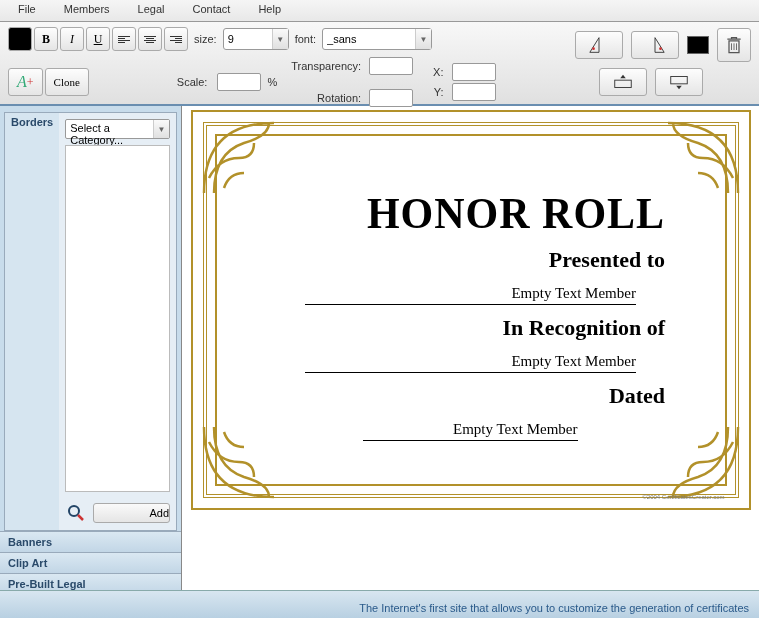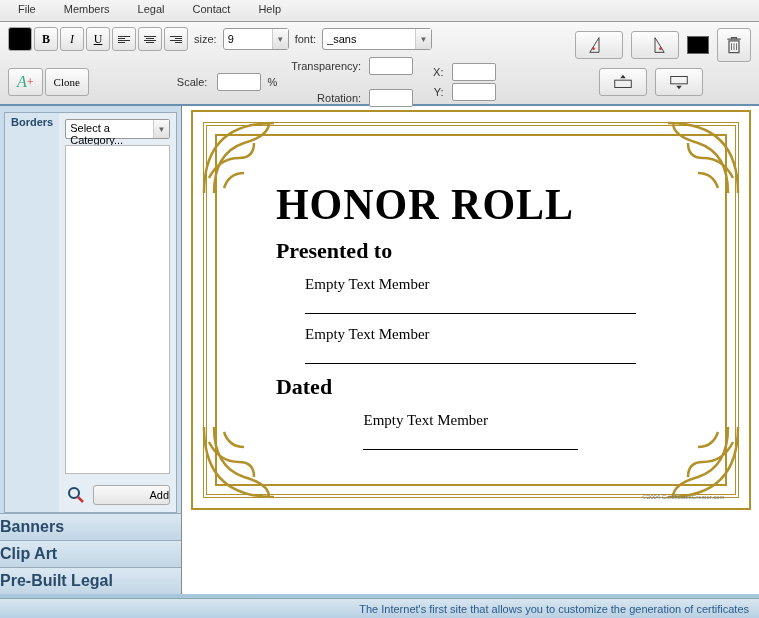--- a/index.html
+++ b/index.html
@@ -35,40 +35,40 @@
   .panel-title { font-weight:bold; color:#2a4a6a; padding:3px 6px; font-size:11px; }
   .panel-content { background:#e6eef5; flex:1; padding:6px; display:flex; flex-direction:column; gap:6px; }
   .catselect { display:flex; border:1px solid #999; background:#fff; border-radius:2px; height:20px; }
   .catselect span { flex:1; padding:2px 4px; font-size:11px; }
   .preview { flex:1; background:#fff; border:1px solid #bbb; min-height:220px; }
   .btnrow { display:flex; gap:6px; align-items:center; padding-top:4px; }
   .mag { width:22px; height:22px; display:flex; align-items:center; justify-content:center; }
   .addbtn { flex:1; height:20px; border:1px solid #aaa; border-radius:3px; background:linear-gradient(#fafafa,#e5e5e5); font-size:11px; cursor:pointer;text-align:right;}
   
   .accordian { background:#c8dceb; }
-  .acc-item { border-top:1px solid #9ab; padding:4px 0; font-weight:bold; color:#2a4a6a; cursor:pointer; background:linear-gradient(#dae8f2,#c2d6e6); font-size:16px;}
+  .acc-item { border-top:1px solid #9ab; padding:4px 8px; font-weight:bold; color:#2a4a6a; cursor:pointer; background:linear-gradient(#dae8f2,#c2d6e6); font-size:11px;}
   
   .canvas { flex:1; background:#fff; display:flex; align-items:flex-start; justify-content:center; padding:4px; overflow:hidden; }
   .cert { width:560px; height:400px; border:2px solid #b2912a; position:relative; display:flex; align-items:center; justify-content:center; }
   .cert-inner { position:absolute; inset:10px; border:4px double #b2912a; }
   .cert-inner2 { position:absolute; inset:22px; border:2px solid #b2912a; }
   .orn { position:absolute; width:80px; height:80px; }
   .orn svg { width:100%; height:100%; }
   .orn.tl { top:6px; left:6px; }
   .orn.tr { top:6px; right:6px; transform:scaleX(-1); }
   .orn.bl { bottom:6px; left:6px; transform:scaleY(-1); }
   .orn.br { bottom:6px; right:6px; transform:scale(-1,-1); }
   
-  .cert-text { position:relative; z-index:2; text-align:left; width:70%; padding-top:10px; }
+  .cert-text { position:relative; z-index:2; text-align:right; width:70%; padding-top:10px; }
   .cert-title { font-family:"Times New Roman",serif; font-size:42px; font-weight:bold; letter-spacing:1px; transform:scaleY(1.05); margin-bottom:8px; }
   .cert-h { font-family:"Times New Roman",serif; font-weight:bold; font-size:22px; margin-top:10px; }
-  .cert-line { border-bottom:1px solid #000; margin:12px auto 0; padding-bottom:20px; font-family:"Times New Roman",serif; font-size:15px; width:85%; }
+  .cert-line { border-bottom:1px solid #000; margin:12px auto 0; padding-bottom:2px; font-family:"Times New Roman",serif; font-size:15px; width:85%; }
   .cert-foot { position:absolute; bottom:8px; right:24px; font-size:6px; color:#777; }
   
-  .statusbar { position:absolute; bottom:0; left:0; right:0; height:20px; background:linear-gradient(#d8e6f0,#b8d0e2); border-top:1px solid #8aa; display:flex; align-items:flex-start; justify-content:flex-end; padding:4px 10px; color:#2a5a8a; font-size:11px; }
+  .statusbar { position:absolute; bottom:0; left:0; right:0; height:28px; background:linear-gradient(#d8e6f0,#b8d0e2); border-top:1px solid #8aa; display:flex; align-items:flex-end; justify-content:flex-end; padding:4px 10px; color:#2a5a8a; font-size:11px; }
   
   .align-icon { display:inline-flex; flex-direction:column; gap:1px; width:12px;}
   .align-icon i { height:1px; background:#333; display:block;}
 </style>
 </head>
 <body>
 
 <div class="menubar">
   <div class="menubar-item">File</div>
   <div class="menubar-item">Members</div>
@@ -229,20 +229,21 @@
             <path d="M5 75 Q5 5 75 5 M15 75 Q15 35 45 25 Q70 18 70 5 M10 60 Q20 40 40 40 Q55 40 55 25 M25 70 Q30 55 45 55" fill="none" stroke="#b2912a" stroke-width="2.5"></path>
           </svg></div>
       <div class="orn br"><svg viewBox="0 0 80 80">
             <path d="M5 75 Q5 5 75 5 M15 75 Q15 35 45 25 Q70 18 70 5 M10 60 Q20 40 40 40 Q55 40 55 25 M25 70 Q30 55 45 55" fill="none" stroke="#b2912a" stroke-width="2.5"></path>
           </svg></div>
 
       <div class="cert-text">
         <div class="cert-title">HONOR ROLL</div>
         <div class="cert-h">Presented to</div>
         <div class="cert-line">Empty Text Member</div>
+        <div class="cert-h">In Recognition of</div>
         <div class="cert-line">Empty Text Member</div>
         <div class="cert-h">Dated</div>
         <div class="cert-line" style="width:55%">Empty Text Member</div>
       </div>
       <div class="cert-foot">©2004 CertificatesCreator.com</div>
     </div>
   </div>
 </div>
 
 <div class="statusbar">

